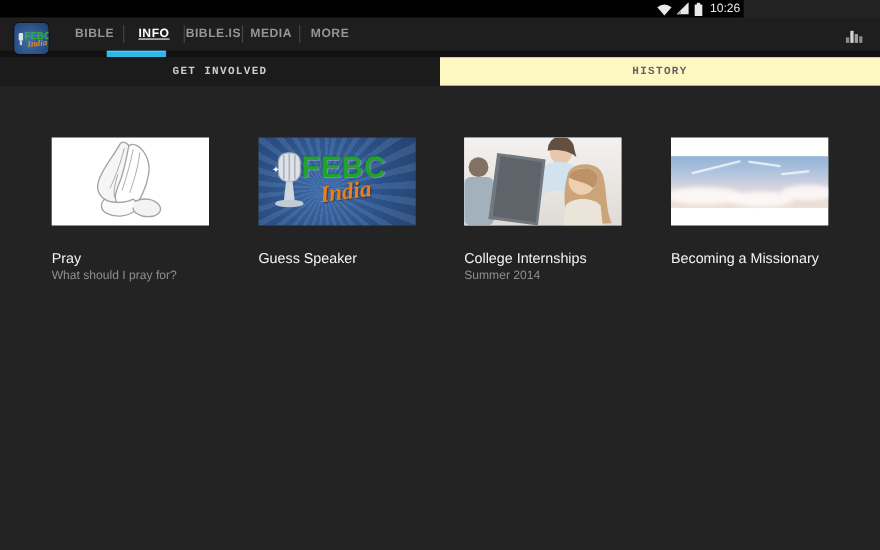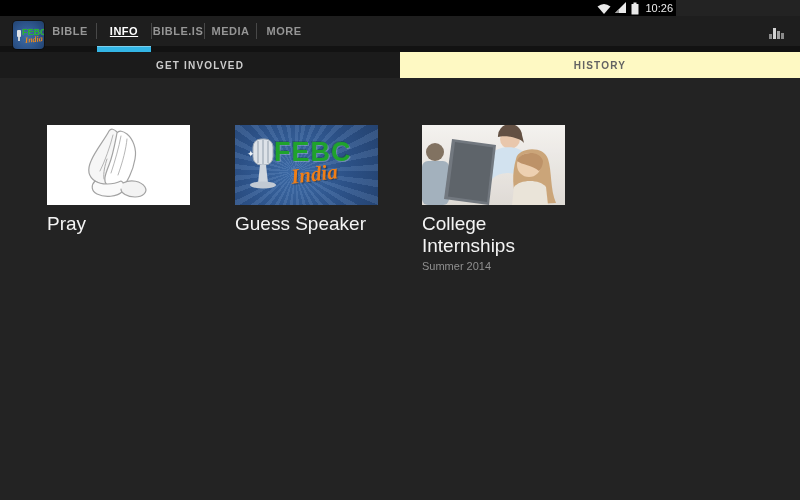--- a/index.html
+++ b/index.html
@@ -22,43 +22,43 @@
     background:radial-gradient(circle at 45% 55%, #3f6ea6 0%, #2b5288 60%, #1f3e69 100%);
     overflow:hidden; box-shadow:0 0 0 1px rgba(0,0,0,0.4); }
   .app-icon .mini-mic { position:absolute; left:4px; top:9px; width:4px; height:7px; background:#dfe3e8;
     border-radius:1px; }
   .app-icon .mini-mic:after { content:""; position:absolute; left:1px; top:7px; width:2px; height:4px; background:#cfd4da; }
   .app-icon .mini-febc { position:absolute; left:9px; top:6px; font-size:9px; font-weight:bold;
     color:#25b32f; letter-spacing:0; text-shadow:0 0 1px rgba(255,255,255,0.3); }
   .app-icon .mini-india { position:absolute; left:12px; top:14px; font-size:8px; font-style:italic; font-weight:bold;
     font-family:"Liberation Serif", serif; color:#ef8a1c; transform:rotate(-6deg); }
 
-  .tabs { position:absolute; left:44px; top:0; height:30px; display:flex; align-items:stretch; }
+  .tabs { position:absolute; left:60px; top:0; height:30px; display:flex; align-items:stretch; }
   .tab { display:flex; align-items:center; justify-content:center; font-size:11px; font-weight:bold;
     letter-spacing:0.5px; color:#969696; cursor:default; }
   .tab.active { color:#ffffff; }
   .tab-sep { width:1px; height:16px; background:#484848; align-self:center; }
   .tab-bible { width:52px; } .tab-info { width:54px;text-decoration:underline; } .tab-bibleis { width:52px; }
   .tab-media { width:51px; } .tab-more { width:54px; }
 
   .poll-icon { position:absolute; right:13px; top:8px; width:20px; height:16px; }
 
   
-  .page-tabs { position:absolute; top:52px; left:0; width:800px; height:26px; display:flex; }
+  .page-tabs { position:absolute; top:52px; left:0; width:800px; height:26px; display:flex;font-family:Liberation Mono, monospace; }
   .page-tab { width:400px; height:26px; display:flex; align-items:center; justify-content:center;
     font-size:10px; font-weight:bold; letter-spacing:1.2px; }
   .page-tab.active { background:#1b1b1b; color:#cccccc; }
   .page-tab.inactive { background:#fef9c3; color:#636363; }
 
   
   .content { position:absolute; top:78px; left:0; width:800px; height:422px; background:#232323; }
   .card { position:absolute; top:47px; width:143px; }
   .card-1 { left:47px; } .card-2 { left:235px; } .card-3 { left:422px; } .card-4 { left:610px; }
   .thumb { position:relative; width:143px; height:80px; overflow:hidden; background:#fff; }
-  .card-title { margin-top:8px; font-size:19px; color:#f4f4f4; }
+  .card-title { margin-top:22px; font-size:13px; color:#f4f4f4; }
   .card-sub { margin-top:3px; font-size:11px; color:#8f8f8f; }
 
   
   .thumb-speaker { background:radial-gradient(circle at 42% 58%, #3d6ba7 0%, #2c5187 55%, #24426f 100%); }
   .rays { position:absolute; inset:0;
     background:repeating-conic-gradient(from 8deg at 42% 58%, rgba(150,185,230,0.16) 0deg 5deg, rgba(0,0,0,0) 5deg 11deg); }
   .febc-text { position:absolute; left:39px; top:12px; font-size:27px; font-weight:bold; letter-spacing:1px;
     color:#1fa32c; text-shadow:1px 1px 0 rgba(255,255,255,0.25), -1px -1px 0 rgba(0,60,0,0.25); }
   .india-text { position:absolute; left:56px; top:37px; font-size:21px; font-style:italic; font-weight:bold;
     font-family:"Liberation Serif", serif; color:#ef7e17; transform:rotate(-7deg);
@@ -144,20 +144,21 @@
             <path d="M66,10 C63,22 58,36 53,46" fill="none" stroke-width="0.8"></path>
             <path d="M74,11 C72,22 68,36 64,48" fill="none" stroke-width="0.8"></path>
             <path d="M80,14 C79,24 76,36 71,50" fill="none" stroke-width="0.8"></path>
             <path d="M60,34 C58,40 56,48 57,54" fill="none" stroke-width="0.9"></path>
             <path d="M48,56 C44,60 44,66 50,69 C58,73 70,72 76,66 C80,62 78,58 74,56 C66,60 54,60 48,56 Z" fill="#fafafa"></path>
             <path d="M76,58 C84,54 94,56 98,62 C101,67 96,72 88,72 C80,72 74,68 74,64" fill="#f3f3f3"></path>
           </g>
         </svg>
       </div>
       <div class="card-title">Pray</div>
+      <div class="card-sub">What should I pray for?</div>
     </div>
 
     <div class="card card-2">
       <div class="thumb thumb-speaker">
         <div class="rays"></div>
         <svg width="40" height="60" viewBox="0 0 40 60" style="position:absolute;left:8px;top:10px;">
           <rect x="10" y="4" width="20" height="26" rx="8" fill="#dde2e8" stroke="#9aa6b4"></rect>
           <line x1="15" y1="6" x2="15" y2="28" stroke="#aab4c0" stroke-width="1.5"></line>
           <line x1="20" y1="5" x2="20" y2="29" stroke="#aab4c0" stroke-width="1.5"></line>
           <line x1="25" y1="6" x2="25" y2="28" stroke="#aab4c0" stroke-width="1.5"></line>
@@ -193,15 +194,29 @@
           <circle cx="107" cy="40" r="12" fill="#ecccab"></circle>
           <path d="M95,36 C98,26 118,25 121,36 C121,40 119,44 117,46 C110,40 100,40 95,36 Z" fill="#b8895c"></path>
           <path d="M92,62 C98,54 118,54 124,62 L126,80 L90,80 Z" fill="#e9e2d6"></path>
           <rect width="143" height="80" fill="#ffffff" opacity="0.08"></rect>
         </svg>
       </div>
       <div class="card-title">College Internships</div>
       <div class="card-sub">Summer 2014</div>
     </div>
 
+    <div class="card card-4">
+      <div class="thumb thumb-sky">
+        <div class="sky-band">
+          <div class="contrail c1"></div>
+          <div class="contrail c2"></div>
+          <div class="contrail c3"></div>
+          <div class="cloud cl1"></div>
+          <div class="cloud cl2"></div>
+          <div class="cloud cl3"></div>
+        </div>
+      </div>
+      <div class="card-title">Becoming a Missionary</div>
+      <div class="card-sub"></div>
+    </div>
 
   </div>
 </div>
 
 </body></html>

